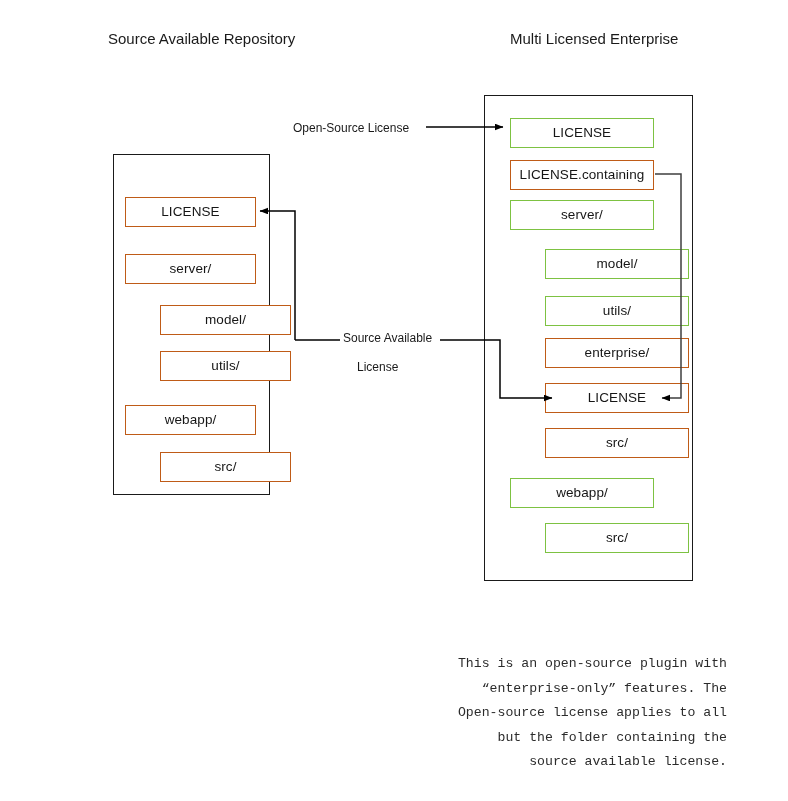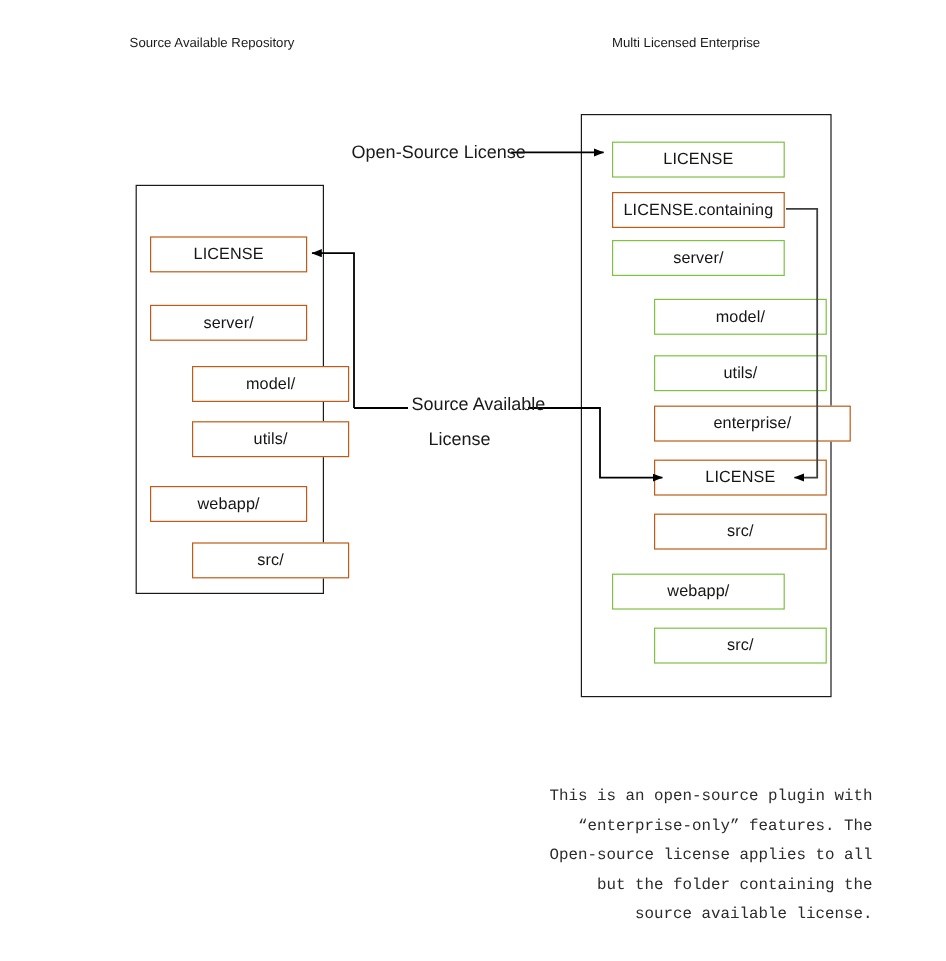--- a/index.html
+++ b/index.html
@@ -39,28 +39,28 @@
   .node.green  { border-color: #7dc242; }
 
   .container-box {
     position: absolute;
     box-sizing: border-box;
     border: 1.4px solid #1a1a1a;
     background: transparent;
   }
   .col-title {
     position: absolute;
-    font-size: 11px;
+    font-size: 15px;
     color: #1a1a1a;
     white-space: nowrap;
     line-height: 1;
   }
   .edge-label {
     position: absolute;
-    font-size: 15px;
+    font-size: 12px;
     color: #1a1a1a;
     line-height: 20px;
     white-space: nowrap;
   }
   .caption {
     position: absolute;
     font-family: "Liberation Mono", "DejaVu Sans Mono", monospace;
     font-size: 13.2px;
     line-height: 24.5px;
     color: #2b2b2b;
@@ -95,21 +95,21 @@
       <div class="node orange" style="left: 160px; top: 351px; width: 131px; height: 30px;">utils/</div>
       <div class="node orange" style="left: 125px; top: 405px; width: 131px; height: 30px;">webapp/</div>
       <div class="node orange" style="left: 160px; top: 452px; width: 131px; height: 30px;">src/</div>
     </div>
   <div id="nodes-right">
       <div class="node green" style="left: 510px; top: 118px; width: 144px; height: 30px;">LICENSE</div>
       <div class="node orange" style="left: 510px; top: 160px; width: 144px; height: 30px;">LICENSE.containing</div>
       <div class="node green" style="left: 510px; top: 200px; width: 144px; height: 30px;">server/</div>
       <div class="node green" style="left: 545px; top: 249px; width: 144px; height: 30px;">model/</div>
       <div class="node green" style="left: 545px; top: 296px; width: 144px; height: 30px;">utils/</div>
-      <div class="node orange" style="left: 545px; top: 338px; width: 164px; height: 30px;">enterprise/</div>
+      <div class="node orange" style="left: 545px; top: 338px; width: 144px; height: 30px;">enterprise/</div>
       <div class="node orange" style="left: 545px; top: 383px; width: 144px; height: 30px;">LICENSE</div>
       <div class="node orange" style="left: 545px; top: 428px; width: 144px; height: 30px;">src/</div>
       <div class="node green" style="left: 510px; top: 478px; width: 144px; height: 30px;">webapp/</div>
       <div class="node green" style="left: 545px; top: 523px; width: 144px; height: 30px;">src/</div>
     </div>
 
   <svg class="wires" viewBox="0 0 788 801">
     <defs>
       <marker id="arrowDark" markerWidth="9" markerHeight="9" refX="8.2" refY="3.4" orient="auto" markerUnits="userSpaceOnUse">
         <path d="M0,0 L8.6,3.4 L0,6.8 z" fill="#000000"></path>

